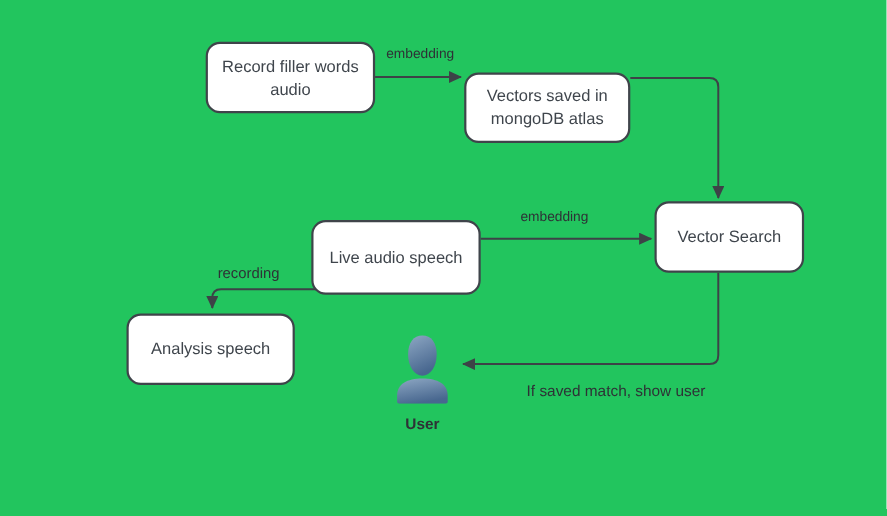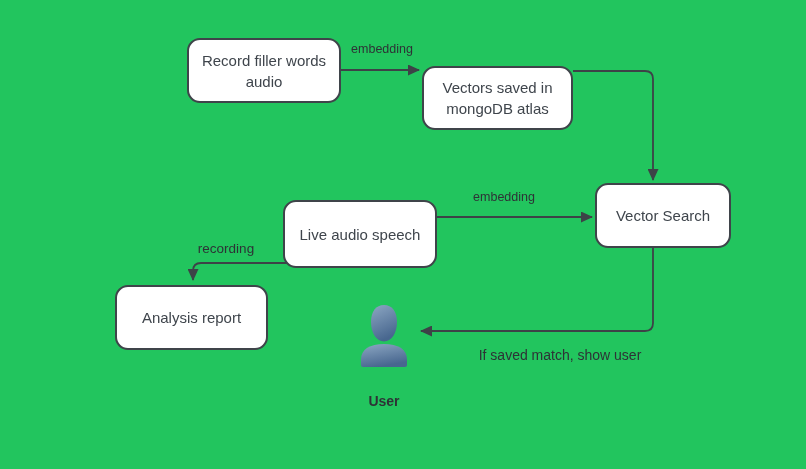--- a/index.html
+++ b/index.html
@@ -47,21 +47,20 @@
     left: 359px; top: 302px;
     width: 50px; height: 65px;
   }
   .user-caption {
     position: absolute;
     left: 384px; top: 377px;
     transform: translateX(-50%);
     font-weight: 700;
     font-size: 14px;
     color: #2e3236;
-    margin-top: 16px;
   }
 </style>
 </head>
 <body>
 
 <div class="canvas">
 
   <svg class="edge-layer" viewBox="0 0 806 469">
     <defs>
       <marker id="arrow" markerUnits="userSpaceOnUse" markerWidth="13" markerHeight="11" refX="11" refY="5.5" orient="auto">
@@ -93,21 +92,21 @@
 
   <div class="node" style="left:283px; top:200px; width:154px; height:68px;justify-content:center;">
     <span class="node-label">Live audio speech</span>
   </div>
 
   <div class="node" style="left:595px; top:183px; width:136px; height:65px;">
     <span class="node-label">Vector Search</span>
   </div>
 
   <div class="node" style="left:115px; top:285px; width:153px; height:65px;">
-    <span class="node-label">Analysis report</span>
+    <span class="node-label">Analysis speech</span>
   </div>
 
   <div class="edge-label lbl-sm" style="left:382px; top:42px;">embedding</div>
 
   <div class="edge-label lbl-sm" style="left:504px; top:190px;">embedding</div>
 
   <div class="edge-label lbl-md" style="left:226px; top:241px;">recording</div>
 
   <div class="edge-label lbl-lg" style="left:560px; top:347px;">If saved match, show user</div>
 

